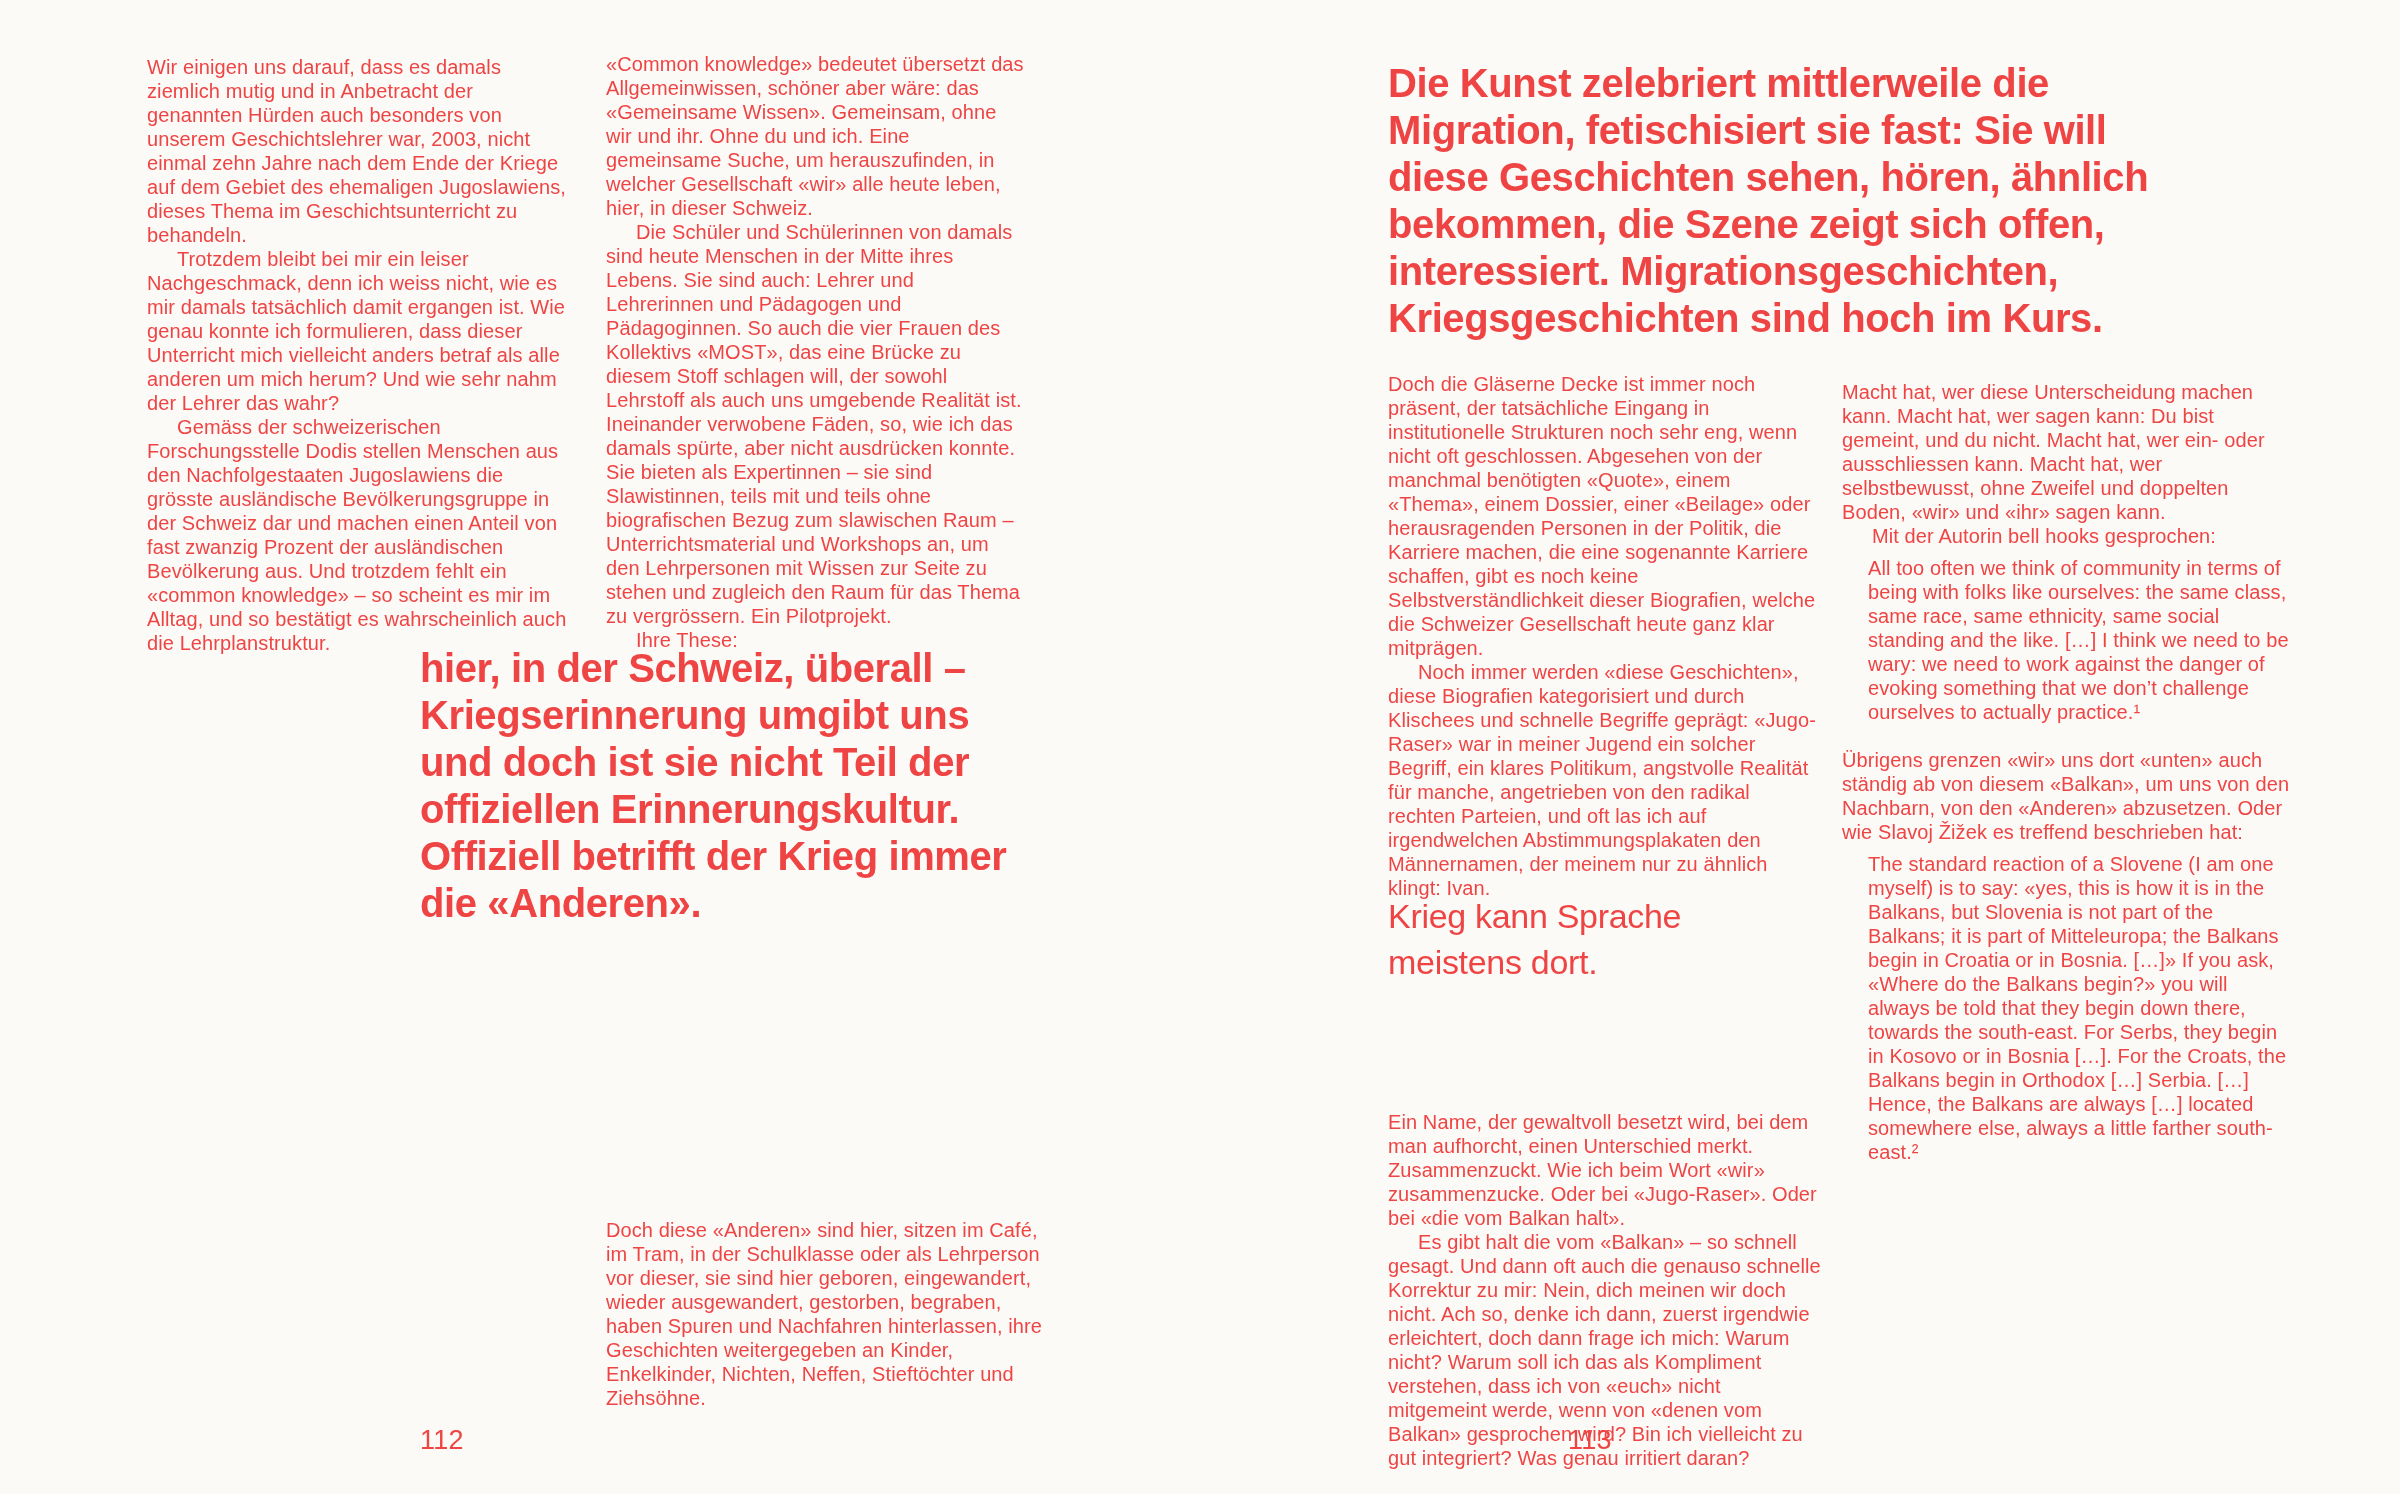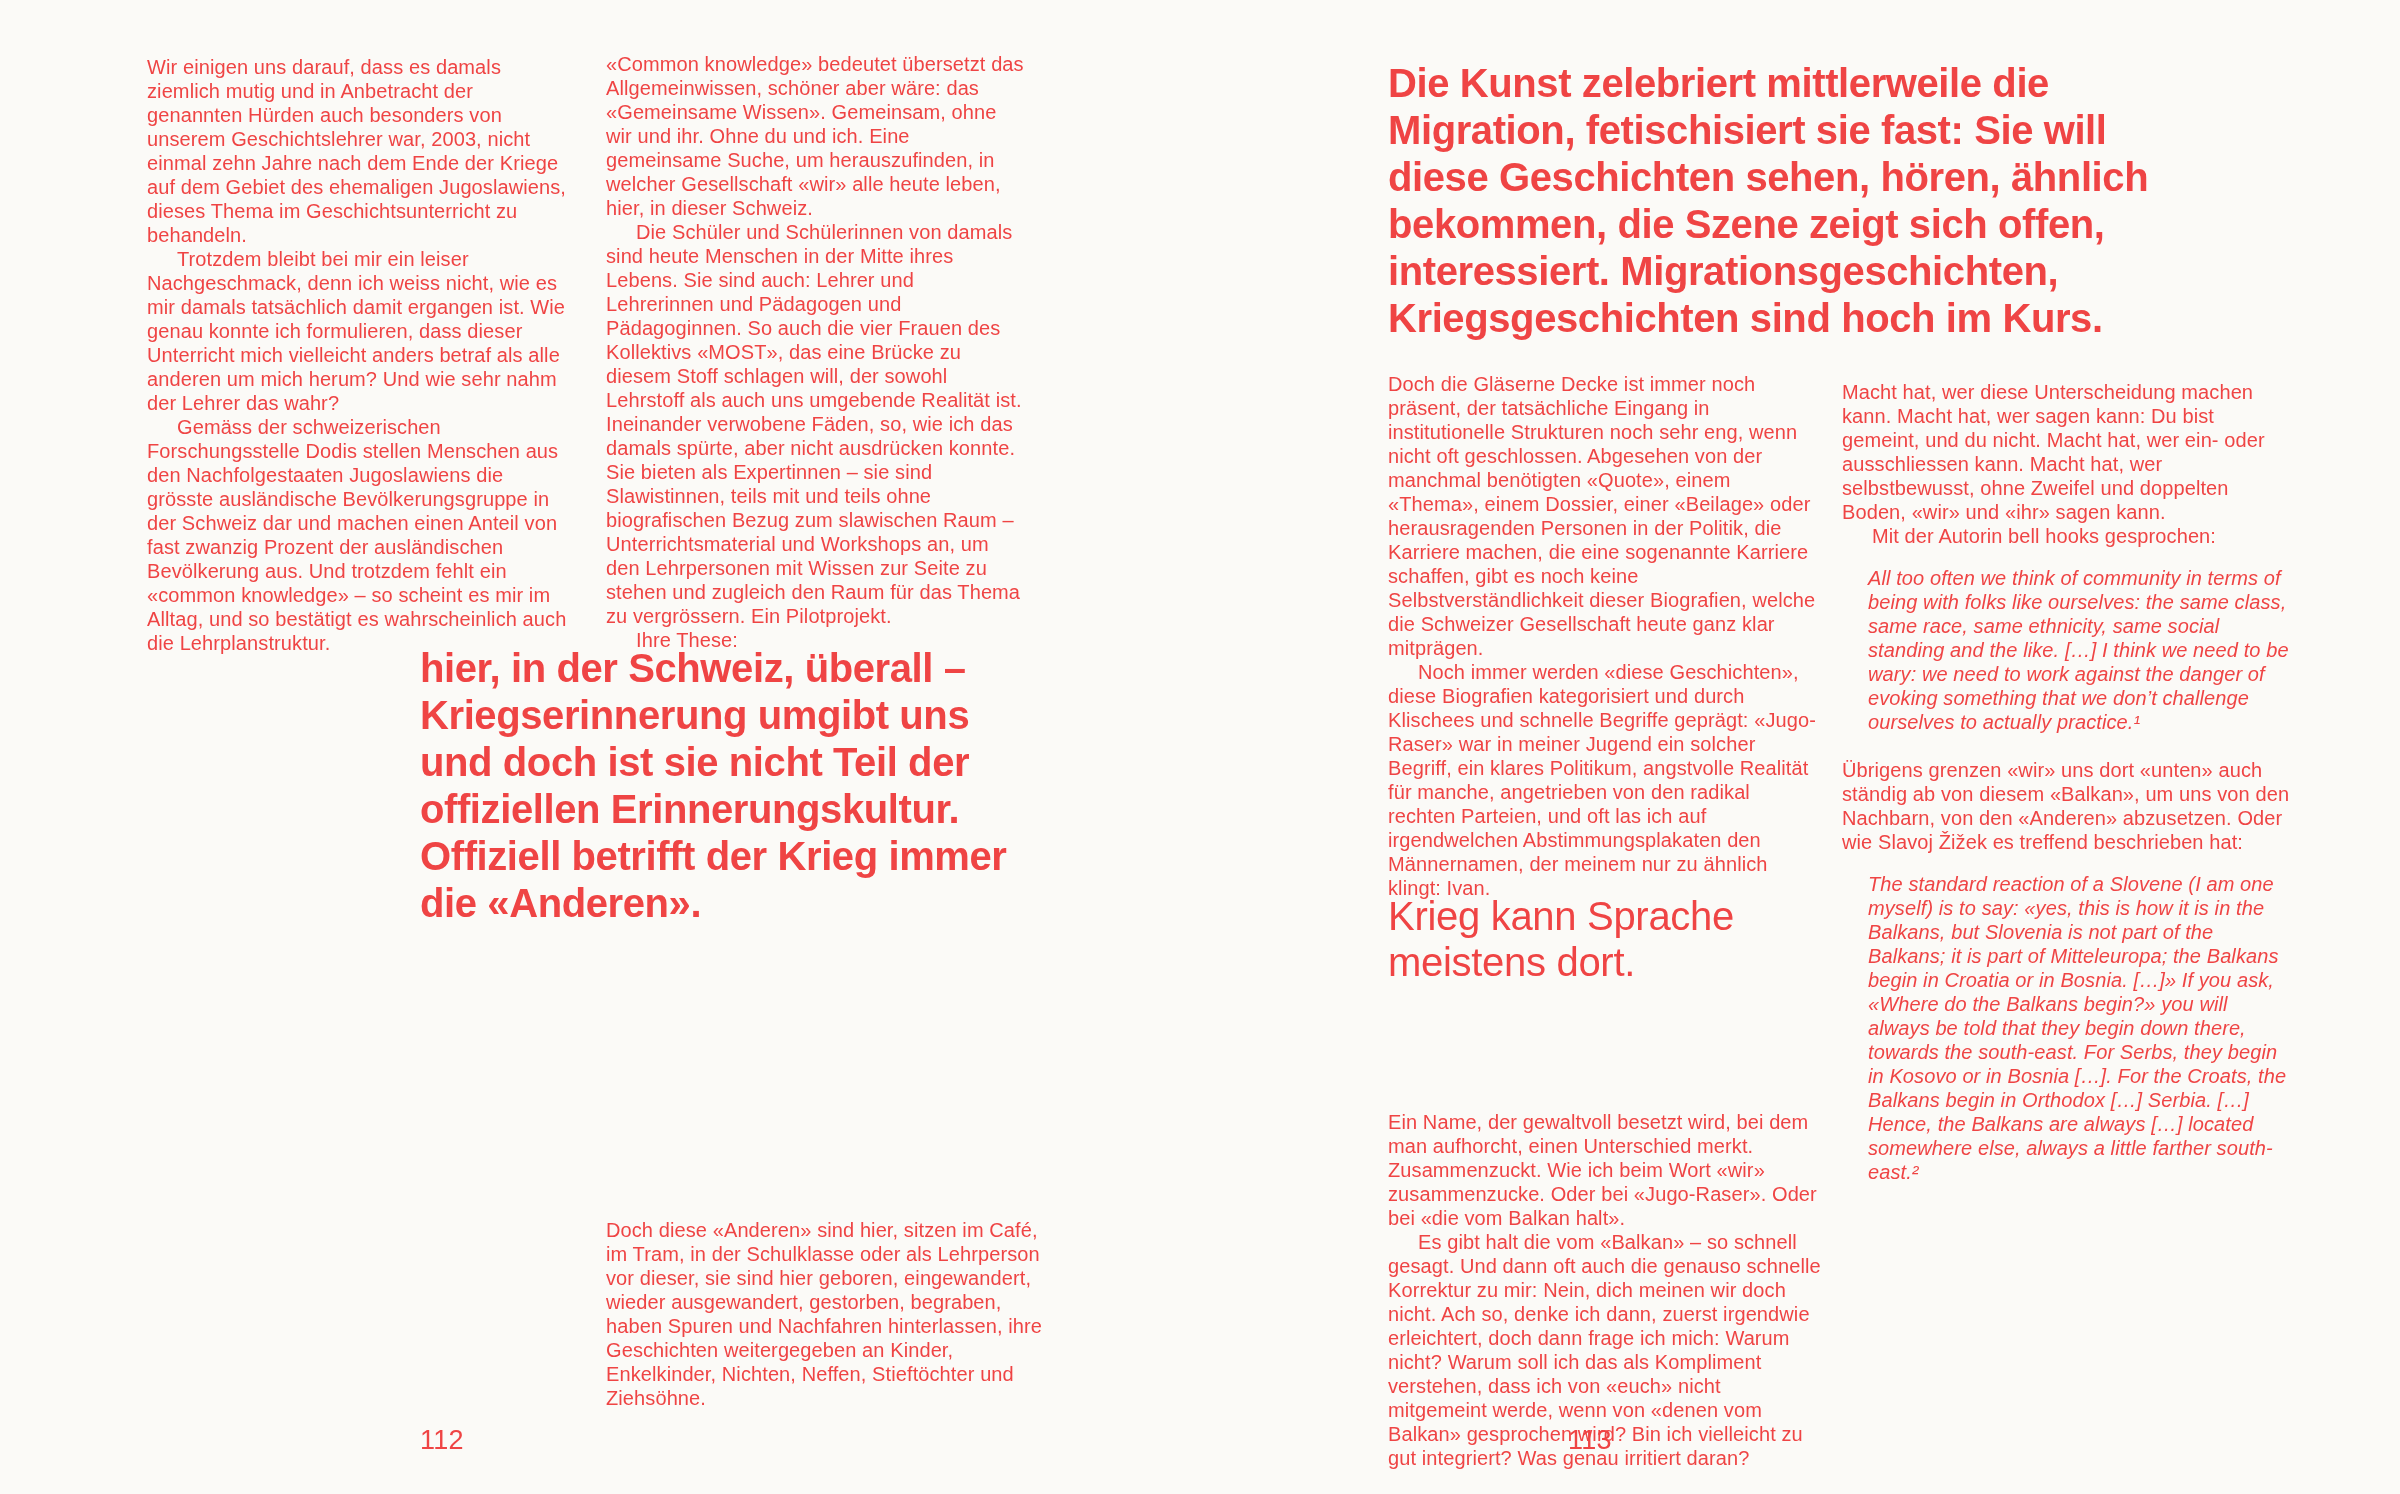--- a/index.html
+++ b/index.html
@@ -23,33 +23,33 @@
     margin: 0;
     font-size: 20px;
     line-height: 24px;
     letter-spacing: 0.1px;
     hyphens: auto;
     -webkit-hyphens: auto;
     overflow-wrap: break-word;
   }
   .body-text p.indent { text-indent: 30px; }
   .body-text p.gap    { margin-top: 24px; }
-  .body-text p.quote  { padding-left: 26px; margin-top: 18px; font-style: italic; }
+  .body-text p.quote  { padding-left: 26px; margin-top: 8px; }
 
   
   .display .line {
     white-space: nowrap;
     font-size: 40px;
     line-height: 47px;
     letter-spacing: -0.4px;
     font-weight: bold;
   }
   .subdisplay .line {
     white-space: nowrap;
-    font-size: 40px;
+    font-size: 34px;
     line-height: 46px;
     letter-spacing: -0.3px;
   }
 
   .pagenum {
     font-size: 27px;
     letter-spacing: 0.2px;
   }
 
   

